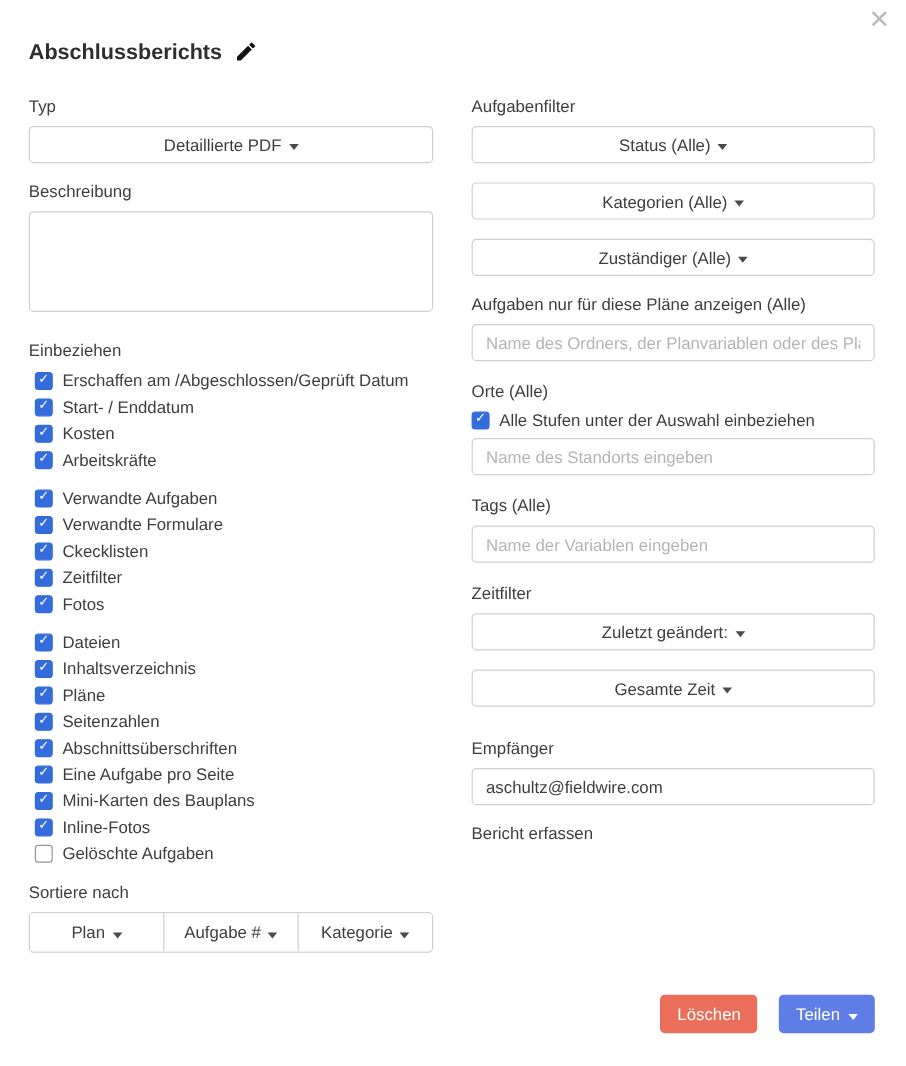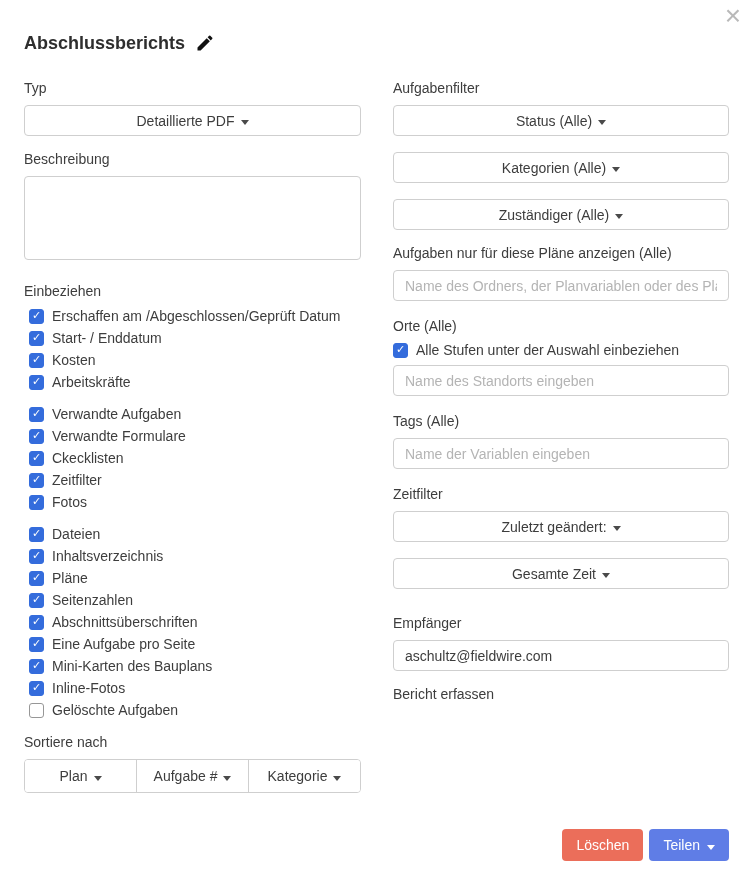--- a/index.html
+++ b/index.html
@@ -69,21 +69,21 @@
   .sort-group {
     display:flex; border:1px solid #cfcfcf; border-radius:4px; overflow:hidden; height:32px;
   }
   .sort-group .seg {
     flex:1; display:flex; align-items:center; justify-content:center; gap:6px;
     background:#fff; border:none; border-left:1px solid #cfcfcf;
     font-family:inherit; font-size:14px; color:#3d3d3d; cursor:pointer;
   }
   .sort-group .seg:first-child { border-left:none;text-align:right; }
 
-  .footer { position:absolute; top:829px; right:26px; display:flex; gap:6px; }
+  .footer { position:absolute; top:829px; right:26px; display:flex; gap:18px; }
   .btn {
     height:32px; border:none; border-radius:4px; padding:0 14px;
     display:flex; align-items:center; justify-content:center; gap:7px;
     font-family:inherit; font-size:14px; color:#fff; cursor:pointer;
   }
   .btn-delete { background:var(--delete_red); }
   .btn-share  { background:var(--share_blue); }
   .btn-share .caret { border-top-color:#fff; }
 </style>
 </head>

